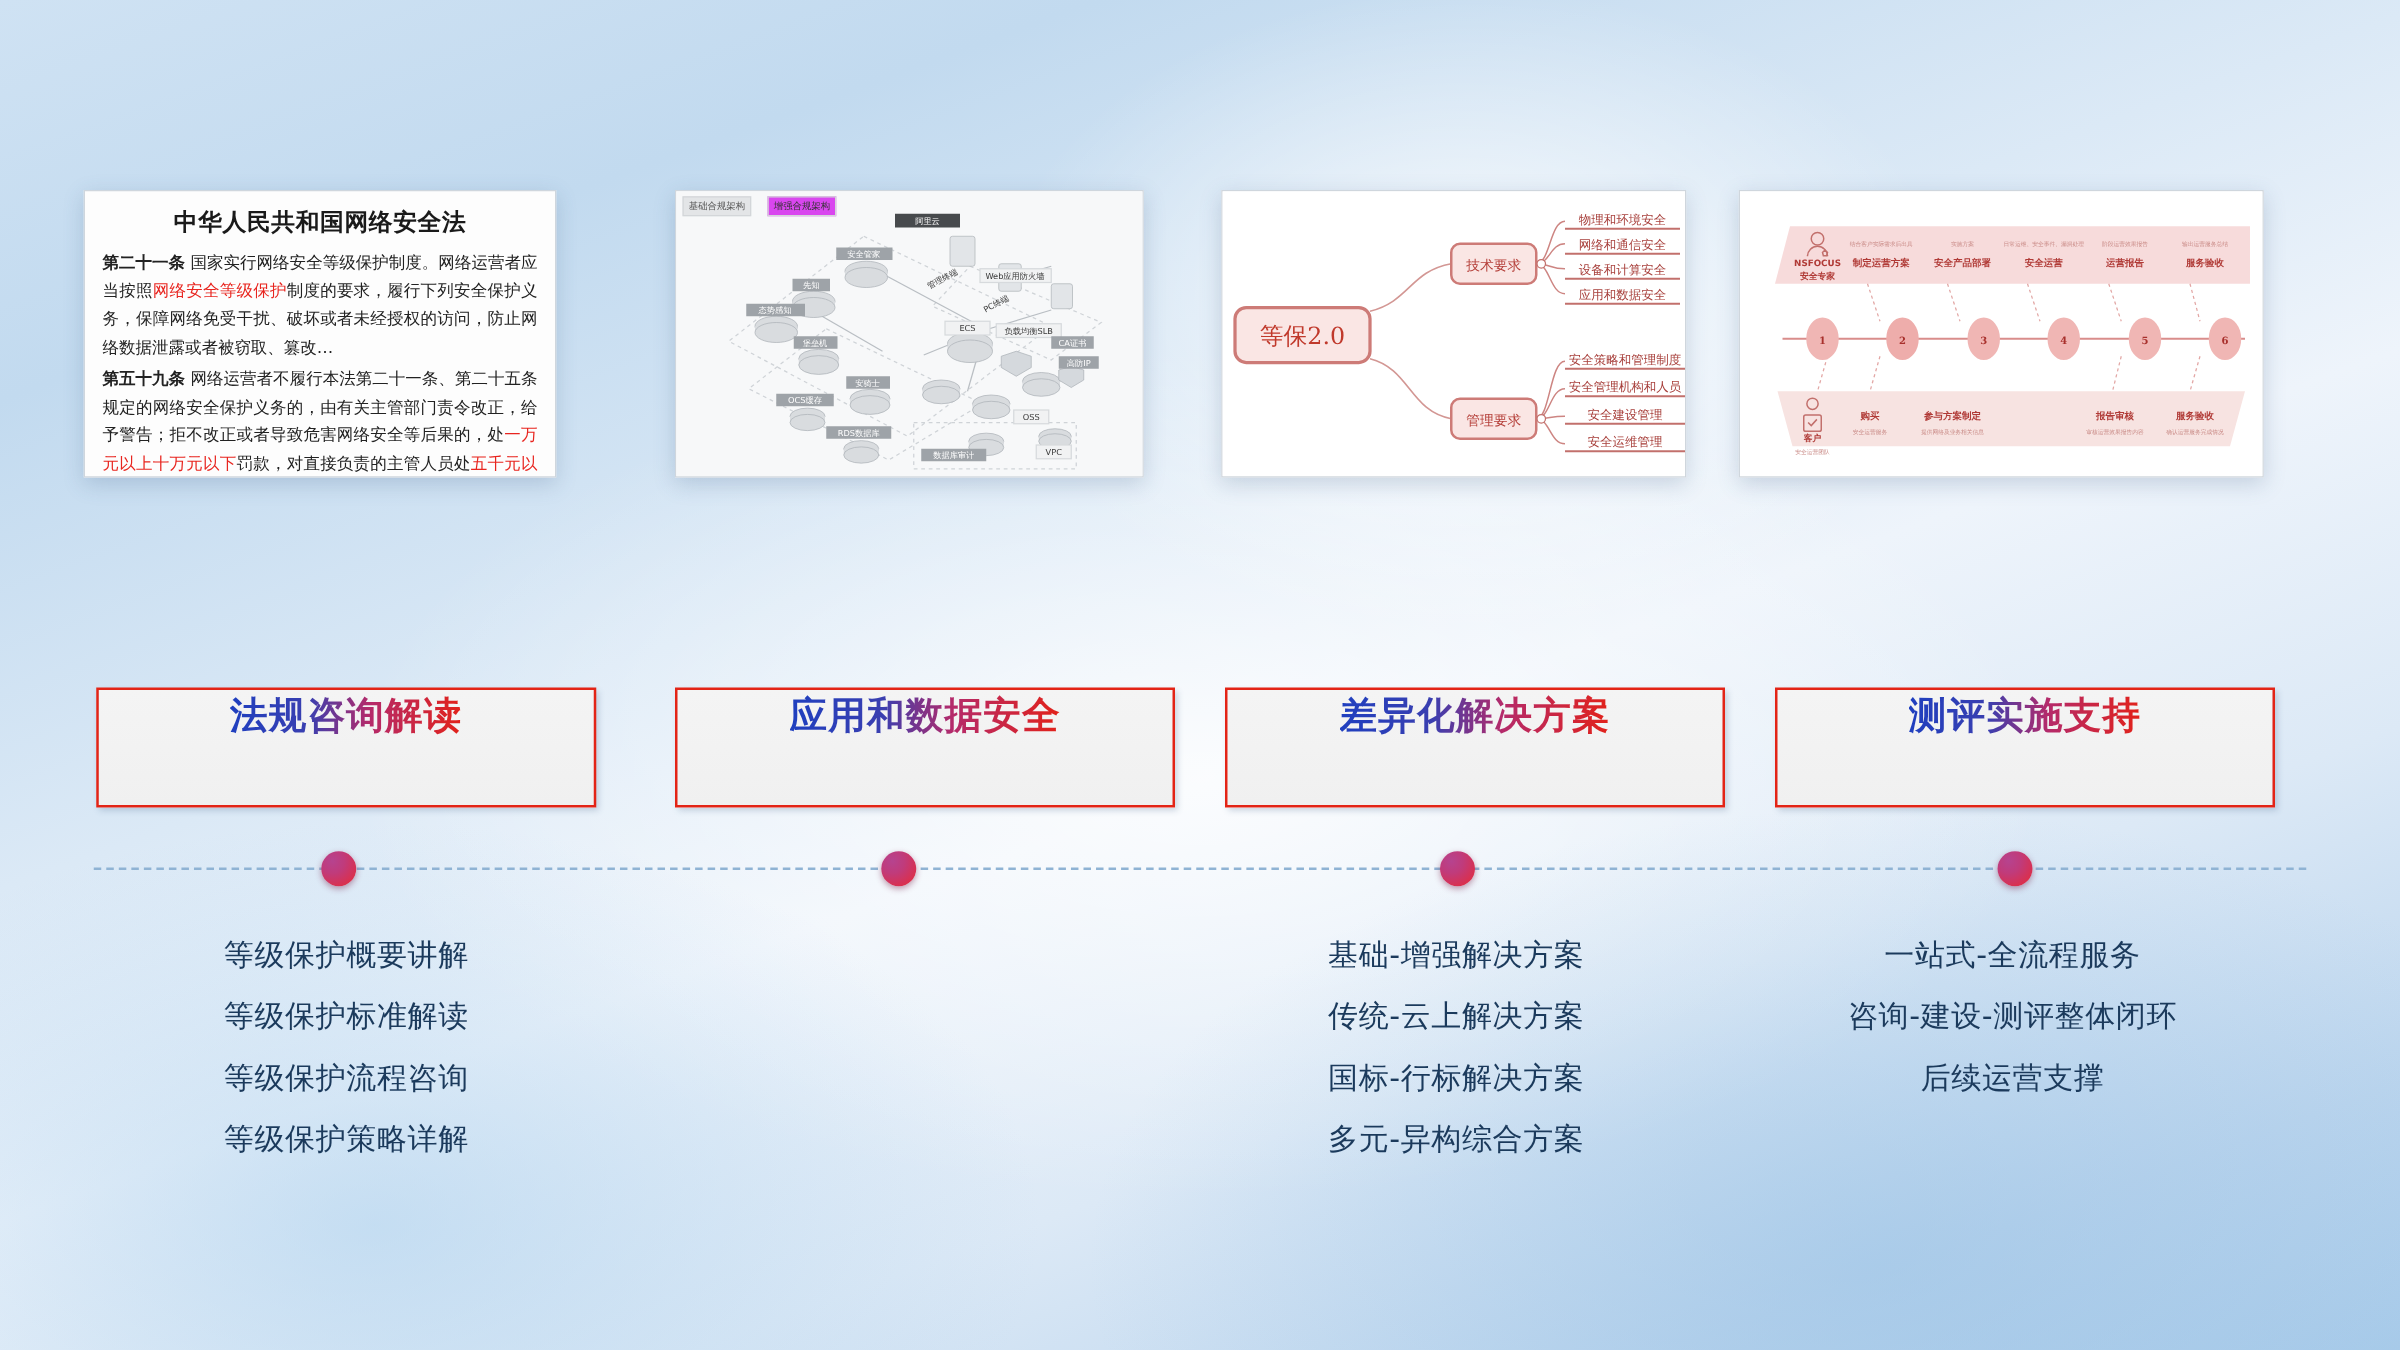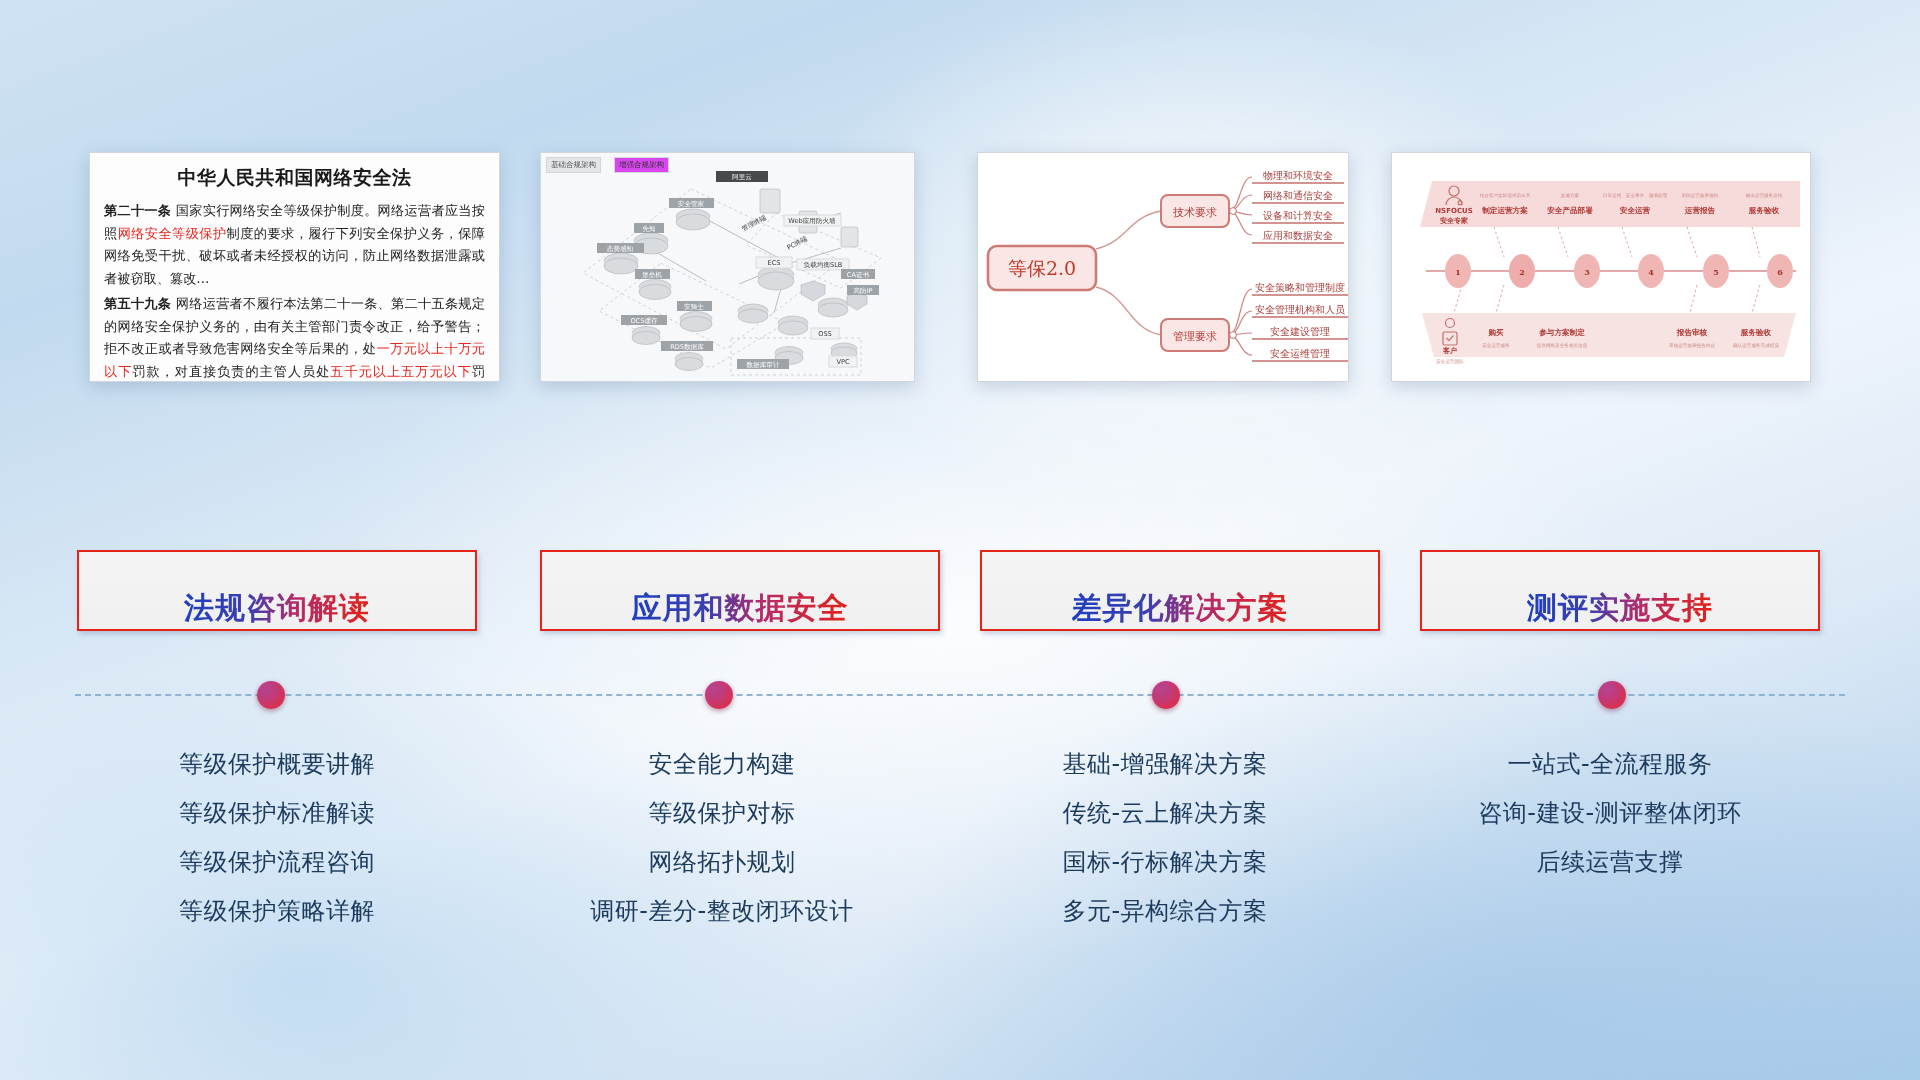--- a/index.html
+++ b/index.html
@@ -17,21 +17,21 @@
   .stage { position:absolute; left:0; top:0; width:1920px; height:1080px; }
 
   
   .thumbs { position:absolute; left:0; top:0; width:1920px; height:380px; }
   .thumb {
     position:absolute; top:152px; height:230px;
     background:#fdfdfd; border:1px solid #cfd6dd;
     box-shadow:0 5px 16px rgba(60,90,130,.22);
     overflow:hidden;
   }
-  .t1 { left:89px;  width:411px; }
+  .t1 { left:67px;  width:378px; }
   .t2 { left:540px; width:375px; }
   .t3 { left:977px; width:372px; }
   .t4 { left:1391px;width:420px; }
 
   
   .law { padding:12px 14px 8px 14px; }
   .law-title { text-align:center; font-size:19px; font-weight:bold; color:#1a1a1a; letter-spacing:.5px; margin-bottom:9px;}
   .law-p { font-size:13.2px; line-height:1.72; color:#222; text-align:justify; margin-bottom:2px;}
   .law-p b { font-weight:bold; }
   .law-p .hl { color:#e8251f; }
@@ -56,25 +56,25 @@
   .tl { position:relative; width:100%; height:100%; background:#fff; }
   .tl svg { position:absolute; left:0; top:0; }
   .tl-main { font-size:7.6px; fill:#b03a36; font-weight:bold; }
   .tl-sub  { font-size:4.6px; fill:#c98a86; }
   .tl-num  { font-size:8px; fill:#a8302c; font-weight:bold; font-family:"DejaVu Serif","Liberation Serif",serif;}
   .tl-brand{ font-size:7px; fill:#b03a36; font-weight:bold;}
 
   
   .heads { position:absolute; left:0; top:0; width:1920px; height:1080px; }
   .head {
-    position:absolute; top:550px; height:81px;
+    position:absolute; top:550px; height:96px;
     border:2px solid #e32416;
     background:linear-gradient(180deg,#f4f4f4 0%, #f0f0f0 100%);
     box-shadow:2px 3px 5px rgba(60,90,130,.25);
-    display:flex; align-items:flex-end; justify-content:center;
+    display:flex; align-items:flex-start; justify-content:center;
   }
   .head span {
     font-size:30px; font-weight:bold; letter-spacing:1px;
     background:linear-gradient(90deg,#1f3fbf 0%, #3a3fb0 34%, #b52a6a 60%, #e22219 100%);
     -webkit-background-clip:text; background-clip:text; color:transparent;
   }
   .h1 { left:77px;  width:400px; }
   .h2 { left:540px; width:400px; }
   .h3 { left:980px; width:400px; }
   .h4 { left:1420px;width:400px; }
@@ -374,26 +374,20 @@
     <div class="dot d2"></div>
     <div class="dot d3"></div>
     <div class="dot d4"></div>
 
     <div class="col c1">
       <div class="item">等级保护概要讲解</div>
       <div class="item">等级保护标准解读</div>
       <div class="item">等级保护流程咨询</div>
       <div class="item">等级保护策略详解</div>
     </div>
-    <div class="col c2">
-      <div class="item">安全能力构建</div>
-      <div class="item">等级保护对标</div>
-      <div class="item">网络拓扑规划</div>
-      <div class="item">调研-差分-整改闭环设计</div>
-    </div>
     <div class="col c3">
       <div class="item">基础-增强解决方案</div>
       <div class="item">传统-云上解决方案</div>
       <div class="item">国标-行标解决方案</div>
       <div class="item">多元-异构综合方案</div>
     </div>
     <div class="col c4">
       <div class="item">一站式-全流程服务</div>
       <div class="item">咨询-建设-测评整体闭环</div>
       <div class="item">后续运营支撑</div>

